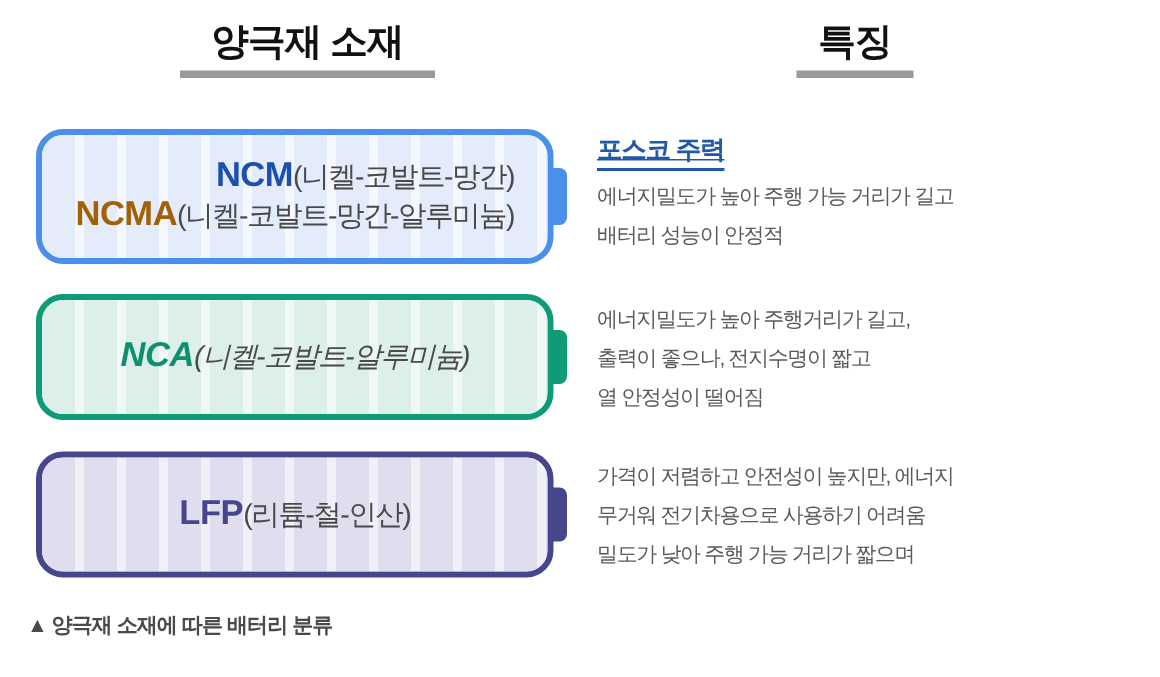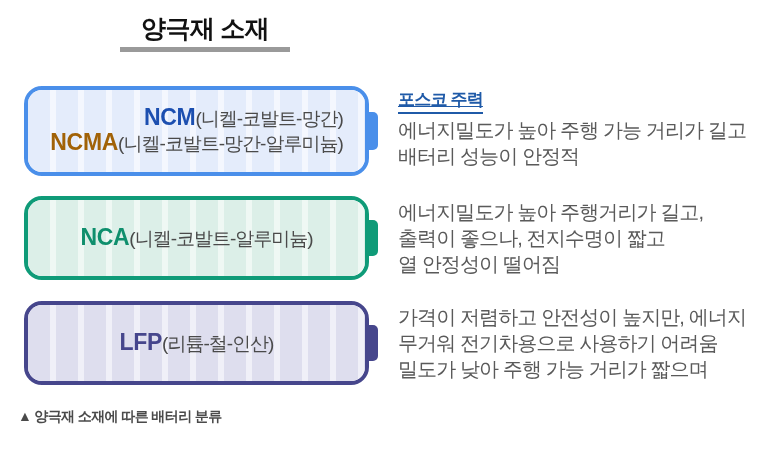--- a/index.html
+++ b/index.html
@@ -69,21 +69,21 @@
     border-style: solid;
     border-width: 4px;
     border-radius: 18px;
     background: #ffffff;
     overflow: hidden;
     display: flex;
     align-items: center;
     justify-content: center;
   }
   #row-0 .battery { width: 345px; height: 90px; }
-  #row-1 .battery { width: 345px; height: 84px; }
+  #row-1 .battery { width: 345px; height: 84px; font-style: italic; }
   #row-2 .battery { width: 345px; height: 84px; }
 
   .battery-stripes {
     position: absolute;
     left: 0;
     top: 0;
     right: 0;
     bottom: 0;
     pointer-events: none;
   }
@@ -127,21 +127,21 @@
     font-size: 17px;
     font-weight: bold;
     line-height: 24px;
     letter-spacing: -0.8px;
     display: inline-block;
     border-bottom: 2px solid #7f1d1d;
     margin-bottom: 3px;
     text-decoration: underline;
   }
   .desc-body {
-    font-size: 20px;
+    font-size: 14px;
     line-height: 26px;
     color: #5a5a5a;
     letter-spacing: -0.9px;
   }
   .desc-body .line { display: block; white-space: nowrap; }
 
   #row-0 .desc { top: 2px; }
   #row-1 .desc { top: 3px; }
   #row-2 .desc { top: 3px; }
 
@@ -161,20 +161,24 @@
 </head>
 <body>
 
 <div id="page">
 
   <div class="col-header" id="header-left">
     <span class="htext">양극재 소재</span>
     <span class="hrule" style="background: rgb(154, 154, 154);"></span>
   </div>
 
+  <div class="col-header" id="header-right">
+    <span class="htext">특징</span>
+    <span class="hrule" style="background: rgb(154, 154, 154);"></span>
+  </div>
 
   <div class="row" id="row-0">
     <div class="battery" style="border-color: rgb(74, 143, 234);">
       <div class="battery-stripes" style="background: repeating-linear-gradient(to right, rgb(228, 236, 251) 0px, rgb(228, 236, 251) 22px, rgb(244, 247, 254) 22px, rgb(244, 247, 254) 28px);"></div>
       <div class="battery-label">
         <span class="line">
           <span class="code" style="color: rgb(28, 79, 176);">NCM</span><span class="paren">(니켈-코발트-망간)</span>
         </span>
         <span class="line">
           <span class="code" style="color: #a16207;">NCMA</span><span class="paren">(니켈-코발트-망간-알루미늄)</span>

